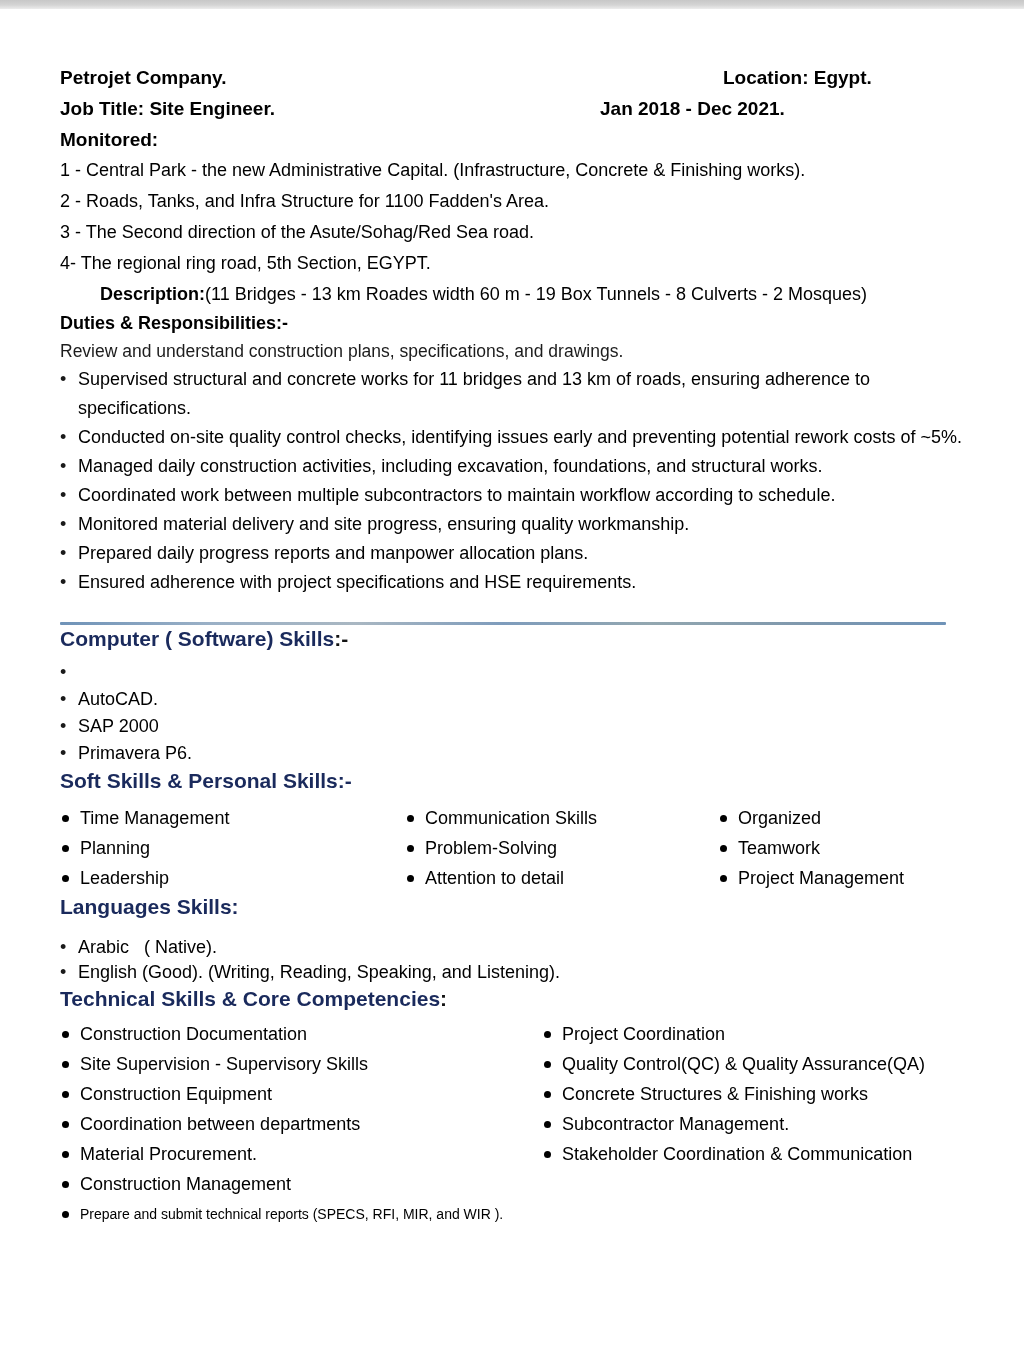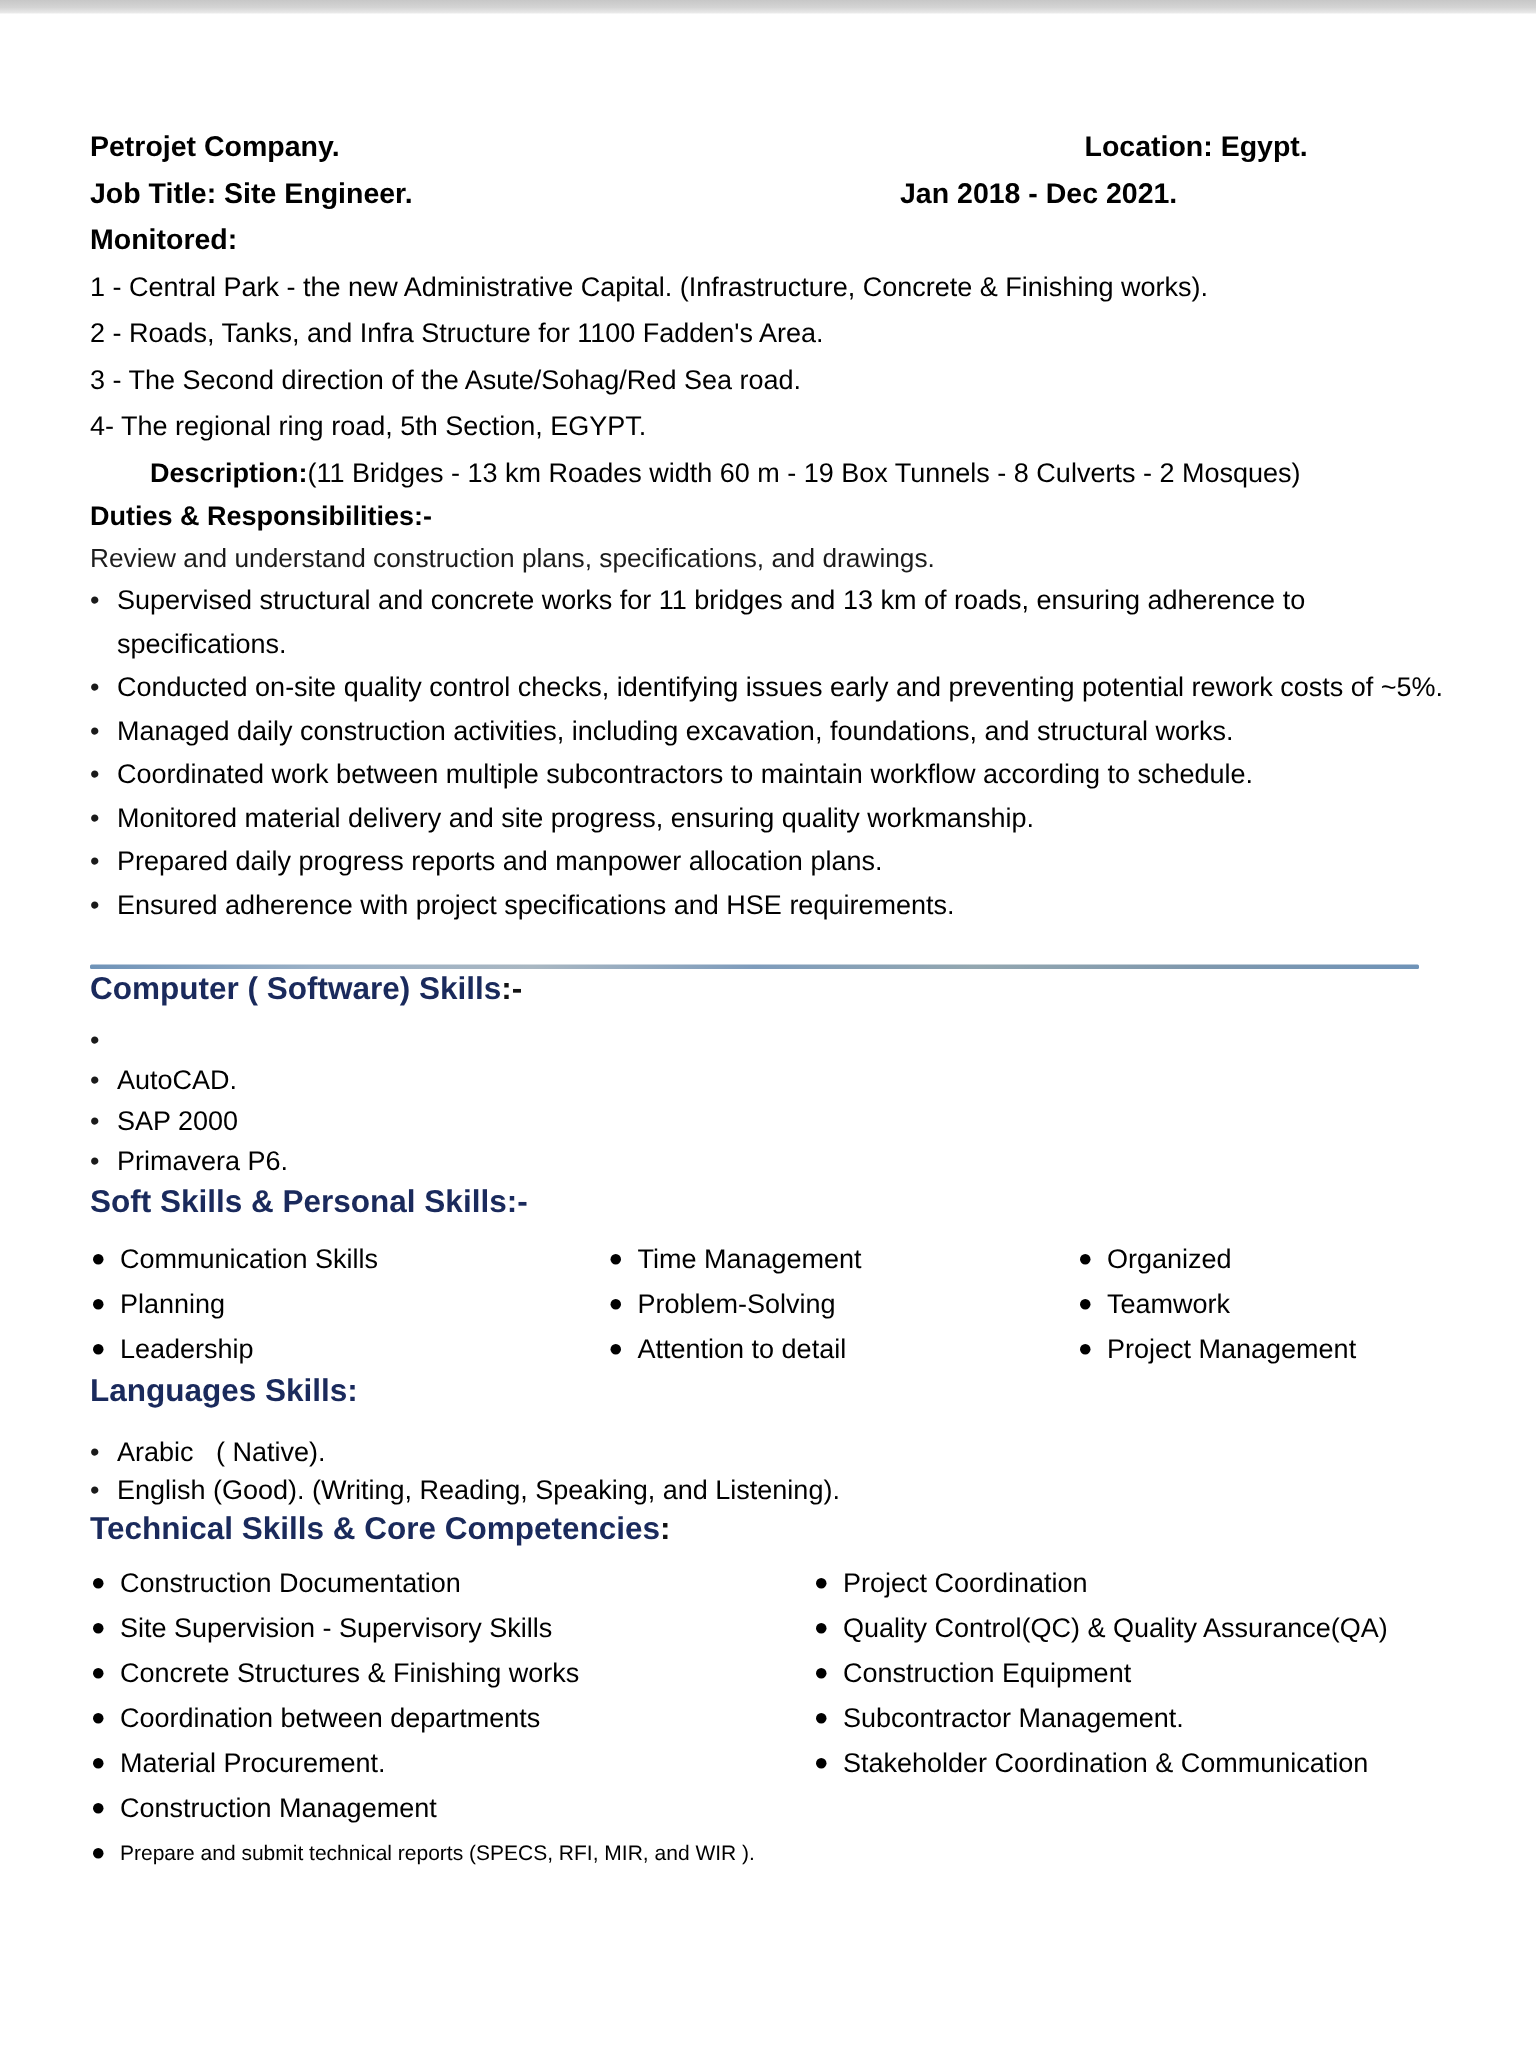--- a/index.html
+++ b/index.html
@@ -4,21 +4,21 @@
 <style>
   html,body{margin:0;padding:0;background:#ffffff;}
   .page{
     width:1024px;height:1365px;background:#ffffff;position:relative;
     font-family:"Liberation Sans",sans-serif;color:#000;overflow:hidden;
   }
   .topstrip{
     height:9px;width:100%;
     background:linear-gradient(180deg,#c7c7c7 0%,#d4d4d4 55%,#ececec 100%);
   }
-  .content{padding:74px 60px 0 60px;}
+  .content{padding:53px 60px 0 60px;}
   [data-bind]{white-space:pre-wrap;}
 
   
   .hrow{position:relative;line-height:31px;font-weight:bold;font-size:19px;}
   .abs-loc{position:absolute;left:663px;top:0;}
   .abs-dates{position:absolute;left:540px;top:0;}
 
   
   .plist .pitem{font-size:18px;line-height:31px;}
 
@@ -161,25 +161,25 @@
       <div class="bitem">
         <span class="dot" data-bind="icons.bullet_small">•</span>
         <span data-bind="computer.items.3">Primavera P6.</span>
       </div>
     </div>
 
     <h2 class="section mt-soft" data-bind="soft.title">Soft Skills &amp; Personal Skills:-</h2>
     <div class="soft-grid">
       <div class="cell">
           <span class="bigdot"></span>
+          <span data-bind="soft.items.1">Time Management</span>
+        </div>
+      <div class="cell">
+          <span class="bigdot"></span>
           <span data-bind="soft.items.0">Communication Skills</span>
-        </div>
-      <div class="cell">
-          <span class="bigdot"></span>
-          <span data-bind="soft.items.1">Time Management</span>
         </div>
       <div class="cell">
           <span class="bigdot"></span>
           <span data-bind="soft.items.2">Organized</span>
         </div>
       <div class="cell">
           <span class="bigdot"></span>
           <span data-bind="soft.items.3">Planning</span>
         </div>
       <div class="cell">
@@ -231,25 +231,25 @@
       <div class="cell">
           <span class="bigdot"></span>
           <span data-bind="technical.items.2">Site Supervision - Supervisory Skills</span>
         </div>
       <div class="cell">
           <span class="bigdot"></span>
           <span data-bind="technical.items.3">Quality Control(QC) &amp; Quality Assurance(QA)</span>
         </div>
       <div class="cell">
           <span class="bigdot"></span>
+          <span data-bind="technical.items.6">Construction Equipment</span>
+        </div>
+      <div class="cell">
+          <span class="bigdot"></span>
           <span data-bind="technical.items.5">Concrete Structures &amp; Finishing works</span>
-        </div>
-      <div class="cell">
-          <span class="bigdot"></span>
-          <span data-bind="technical.items.6">Construction Equipment</span>
         </div>
       <div class="cell">
           <span class="bigdot"></span>
           <span data-bind="technical.items.7">Coordination between departments</span>
         </div>
       <div class="cell">
           <span class="bigdot"></span>
           <span data-bind="technical.items.8">Subcontractor Management.</span>
         </div>
       <div class="cell">

